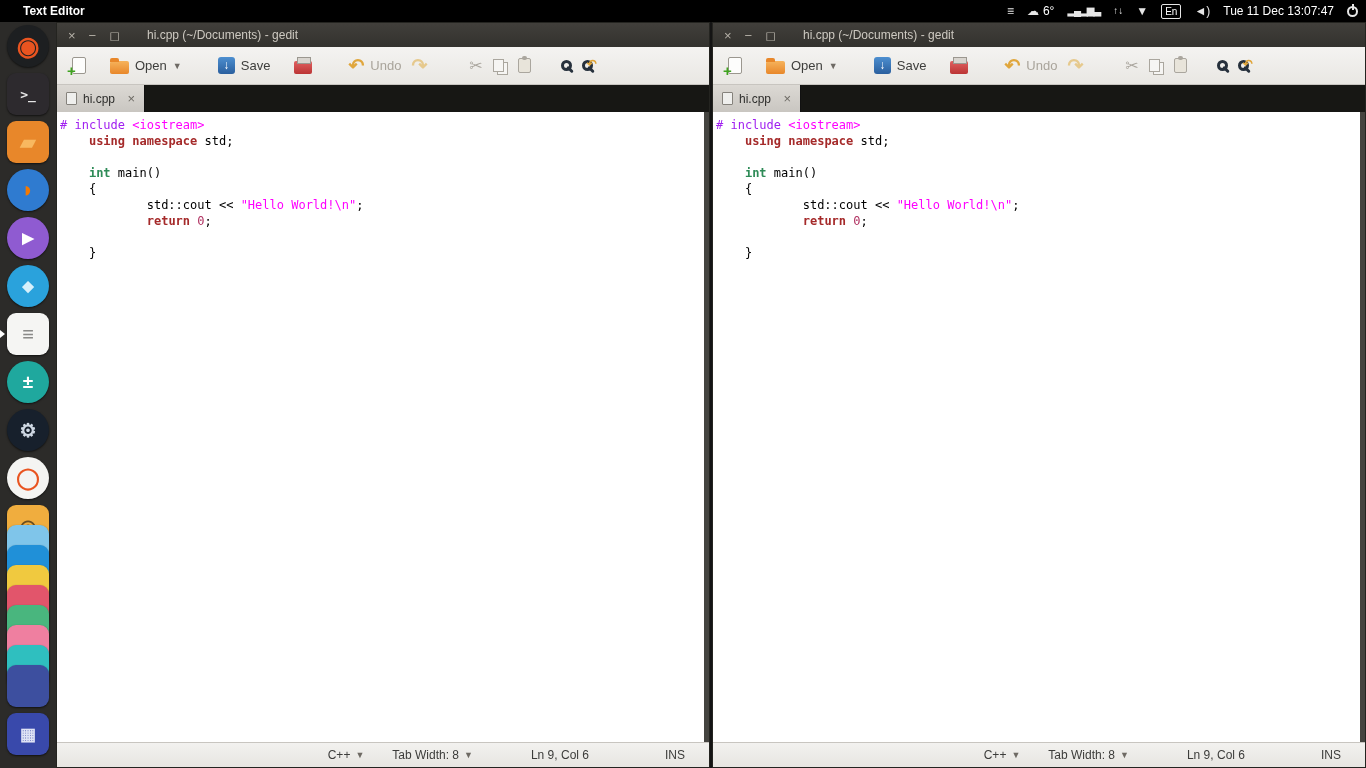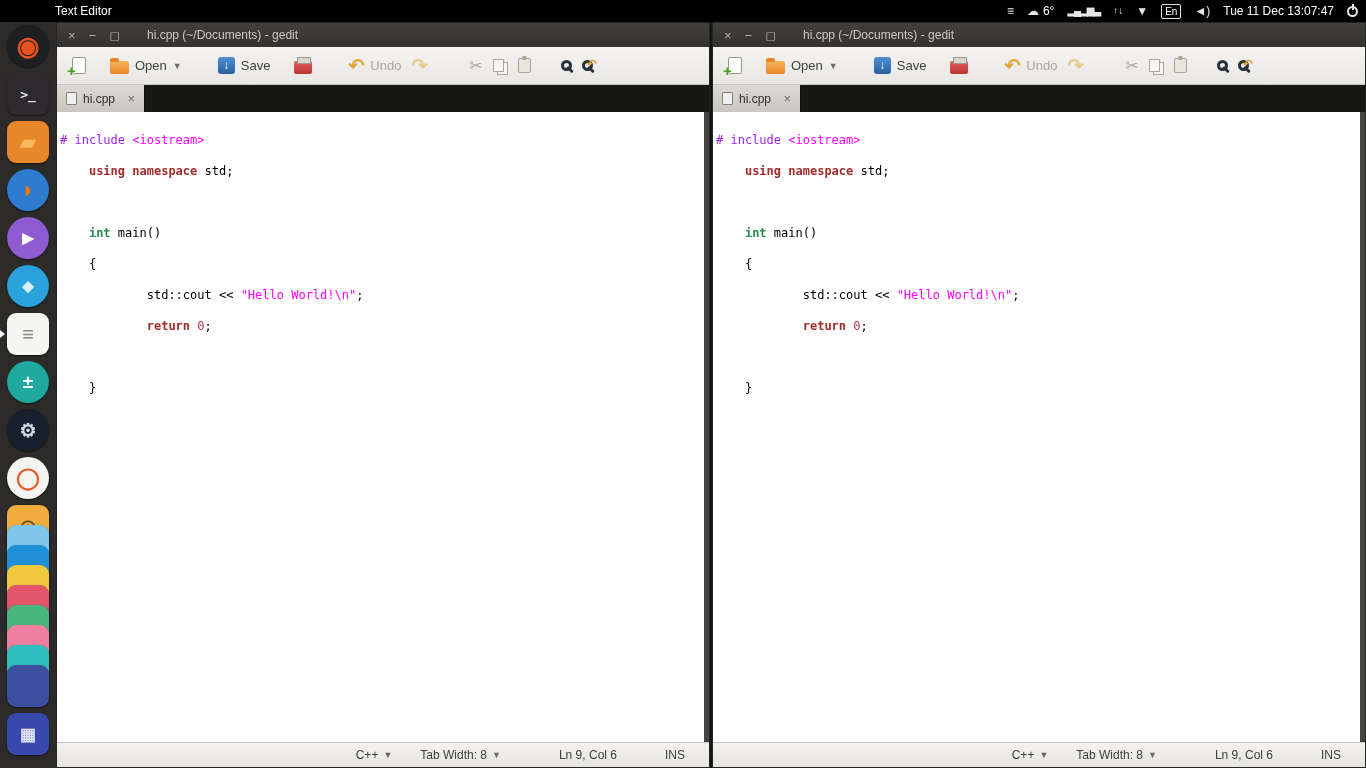--- a/index.html
+++ b/index.html
@@ -2,21 +2,21 @@
 <html><head>
 <meta charset="utf-8">
 <style>
   * { margin:0; padding:0; box-sizing:border-box; }
   html,body { width:1366px; height:768px; background:#1b1b1b; font-family:"Liberation Sans",sans-serif; overflow:hidden; }
   .screen { position:relative; width:1366px; height:768px; background:#141414; }
 
   
   .topbar { position:absolute; top:0; left:0; width:1366px; height:22px; background:#000; color:#fff;
             display:flex; align-items:center; font-size:12px; z-index:50; }
-  .tb-app { font-weight:normal; padding-left:23px;margin-left:32px; }
+  .tb-app { font-weight:bold; padding-left:23px; }
   .tb-right { margin-left:auto; display:flex; align-items:center; gap:13px; padding-right:8px; }
   .tb-ic { color:#e6e6e6; font-size:12px; line-height:1; }
   .tb-temp { display:flex; align-items:center; gap:4px; }
   .kbd-badge { border:1px solid #e6e6e6; border-radius:2px; font-size:10px; padding:0 3px; line-height:13px; }
   .eq { letter-spacing:-1px; font-size:10px; }
   .power-ic { width:11px; height:11px; border:2px solid #e6e6e6; border-radius:50%; position:relative; display:inline-block; }
   .power-ic::after { content:""; position:absolute; top:-4px; left:50%; margin-left:-1px; width:2px; height:6px; background:#e6e6e6; }
 
   
   .launcher { position:absolute; top:22px; left:0; width:56px; height:746px; background:#2c2b29;
@@ -71,27 +71,27 @@
   .gap-sm { margin-left:14px; } .gap-md { margin-left:26px; } .gap-lg { margin-left:32px; } .gap-xl { margin-left:20px; }
 
   .tabbar { height:27px; background:#171714; display:flex; align-items:stretch; flex:0 0 auto; }
   .tab { display:flex; align-items:center; gap:6px; background:linear-gradient(#dcd9d4,#c9c6c1);
          border-right:1px solid #111; padding:0 9px; font-size:12px; color:#2e2e2c; min-width:88px; }
   .tab-doc { width:11px; height:13px; background:#efefed; border:1px solid #85827c; border-radius:1px; display:inline-block; }
   .tab-close { margin-left:auto; color:#6d6a64; font-size:13px; }
 
   .editor-wrap { flex:1 1 auto; position:relative; background:#fff; overflow:hidden; }
   .code { font-family:"DejaVu Sans Mono","Liberation Mono",monospace; font-size:12px; line-height:16px; padding:5px 0 0 3px; }
-  .code-line { white-space:pre;margin-top:15px; }
+  .code-line { white-space:pre; }
   .scroll-trough { position:absolute; top:0; right:0; bottom:0; width:5px; background:#454440; }
 
   .statusbar { height:25px; background:linear-gradient(#f2f1ef,#e7e5e1); border-top:1px solid #c8c5c0;
                display:flex; align-items:center; justify-content:flex-end; font-size:12px; color:#3c3c3a; flex:0 0 auto; }
   .sb-item { display:flex; align-items:center; gap:5px; }
-  .sb-lang { margin-right:28px; } .sb-tabw { margin-right:58px; } .sb-pos { margin-right:48px; } .sb-ins { margin-right:24px; }
+  .sb-lang { margin-right:28px; } .sb-tabw { margin-right:58px; } .sb-pos { margin-right:48px; } .sb-ins { margin-right:24px;margin-left:28px; }
 </style>
 </head>
 <body>
 
 <div class="screen">
 
   <div class="topbar">
     <span class="tb-app">Text Editor</span>
     <div class="tb-right">
       <span class="tb-ic">≡</span>

